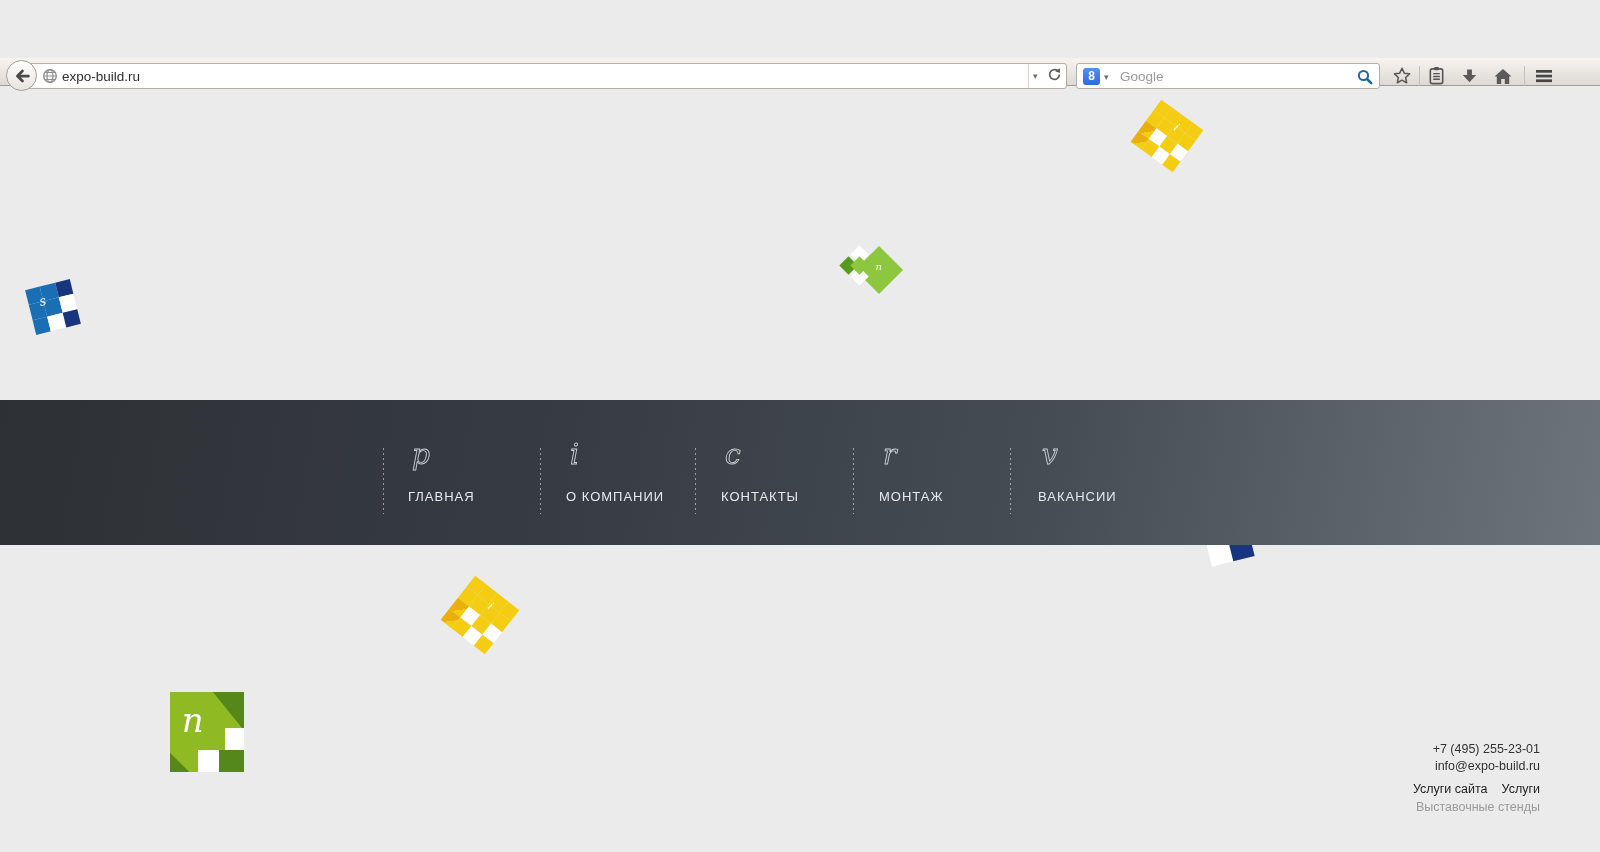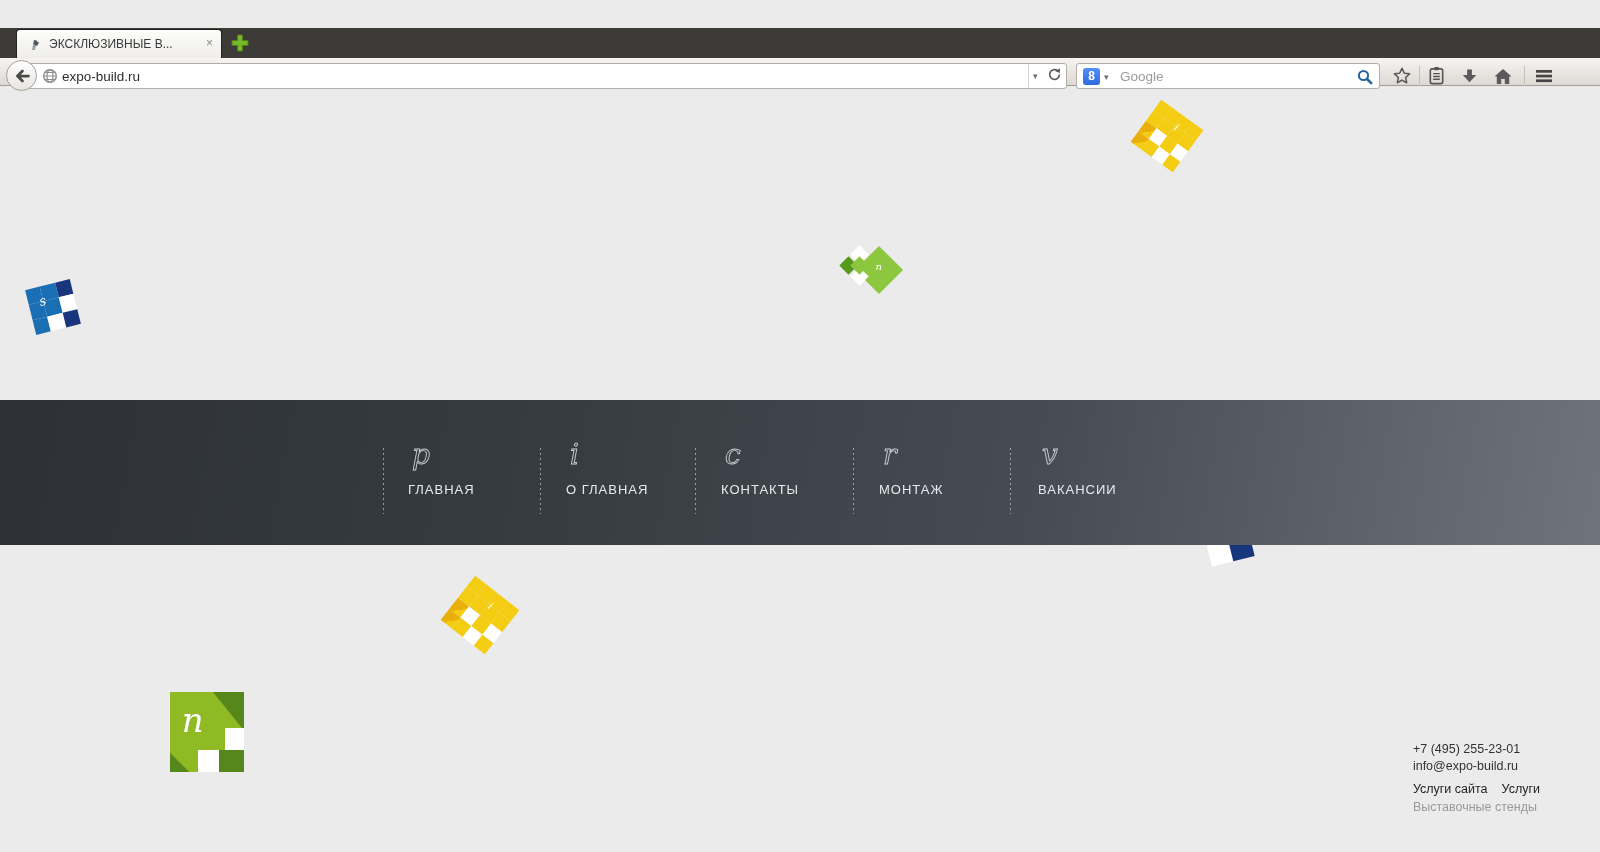--- a/index.html
+++ b/index.html
@@ -91,57 +91,40 @@
   .main-nav { position:absolute; top:306px; left:0; width:100%; height:145px; z-index:2;
     background:linear-gradient(100deg,#2d3136 0%,#373c42 35%,#464c54 65%,#6d747b 100%); }
   .nav-sep { position:absolute; top:48px; height:66px; width:1px;
     background-image:repeating-linear-gradient(to bottom, rgba(255,255,255,0.5) 0 2px, transparent 2px 5px); }
   .nav-item { position:absolute; top:38px; cursor:pointer; }
   .nav-glyph { display:block; margin-left:4px; height:36px; font-family:"DejaVu Serif",serif;
     font-style:italic; font-size:28px; line-height:34px; color:#c6cbd0; }
   @supports (-webkit-text-stroke: 1px #fff) {
     .nav-glyph { -webkit-text-fill-color:transparent; -webkit-text-stroke:0.9px #c9ced3; }
   }
-  .nav-label { display:block; margin-top:8px; font-size:13px; letter-spacing:1px; color:#e7eaec; }
+  .nav-label { display:block; margin-top:15px; font-size:13px; letter-spacing:1px; color:#e7eaec; }
 
   
   .logo { position:absolute; left:1356px; top:534px; width:186px; height:112px; }
   .logo-text { position:absolute; left:48px; top:76px; font-size:23px; font-style:italic;
     color:#7e858d; letter-spacing:2.5px; }
-  .contacts { position:absolute; right:60px; top:648px; text-align:left; }
+  .contacts { position:absolute; right:60px; top:648px; text-align:right; }
   .phone { font-size:12.5px; color:#333; margin-bottom:3px; }
   .email { display:block; font-size:12.5px; color:#333; text-decoration:none; margin-bottom:9px; }
   .links-line { font-size:12.5px; color:#222; margin-bottom:4px; }
   .link { cursor:pointer; }
   .link + .link { margin-left:14px; }
   .tagline { font-size:12.5px; color:#9a9a9a; }
 </style>
 </head>
 <body>
 
 <div id="screen">
 
 
-  <div class="tabbar">
-    <div class="tab">
-      <span class="tab-favicon">
-        <svg width="14" height="14" viewBox="0 0 14 14">
-          <polygon points="4,13 6,3 9,3 7,13" fill="#9aa0a5"></polygon>
-          <polygon points="6,3 11,5.5 9,9 5.5,7" fill="#4e555c"></polygon>
-        </svg>
-      </span>
-      <span class="tab-title">ЭКСКЛЮЗИВНЫЕ В...</span>
-      <span class="tab-close">×</span>
-    </div>
-    <div class="newtab-btn">
-      <svg width="18" height="18" viewBox="0 0 18 18">
-        <path d="M6.5 1h5v5.5H17v5h-5.5V17h-5v-5.5H1v-5h5.5z" fill="#76b82a" stroke="#507c17" stroke-width="1"></path>
-      </svg>
-    </div>
-  </div>
 
   <div class="toolbar">
     <div class="back-btn">
       <svg width="22" height="22" viewBox="0 0 24 24">
         <path d="M19 12H8 M12.5 6.5 7 12l5.5 5.5" fill="none" stroke="#4a4a4a" stroke-width="3" stroke-linecap="round" stroke-linejoin="round"></path>
       </svg>
     </div>
 
     <div class="url-field">
       <span class="url-globe">
@@ -269,21 +252,21 @@
       <div class="nav-sep" style="left:695px"></div>
       <div class="nav-sep" style="left:853px"></div>
       <div class="nav-sep" style="left:1010px"></div>
 
       <div class="nav-item" style="left:408px">
         <span class="nav-glyph">p</span>
         <span class="nav-label">ГЛАВНАЯ</span>
       </div>
       <div class="nav-item" style="left:566px">
         <span class="nav-glyph">i</span>
-        <span class="nav-label">О ГЛАВНАЯ</span>
+        <span class="nav-label">О КОМПАНИИ</span>
       </div>
       <div class="nav-item" style="left:721px">
         <span class="nav-glyph">c</span>
         <span class="nav-label">КОНТАКТЫ</span>
       </div>
       <div class="nav-item" style="left:879px">
         <span class="nav-glyph">r</span>
         <span class="nav-label">МОНТАЖ</span>
       </div>
       <div class="nav-item" style="left:1038px">

